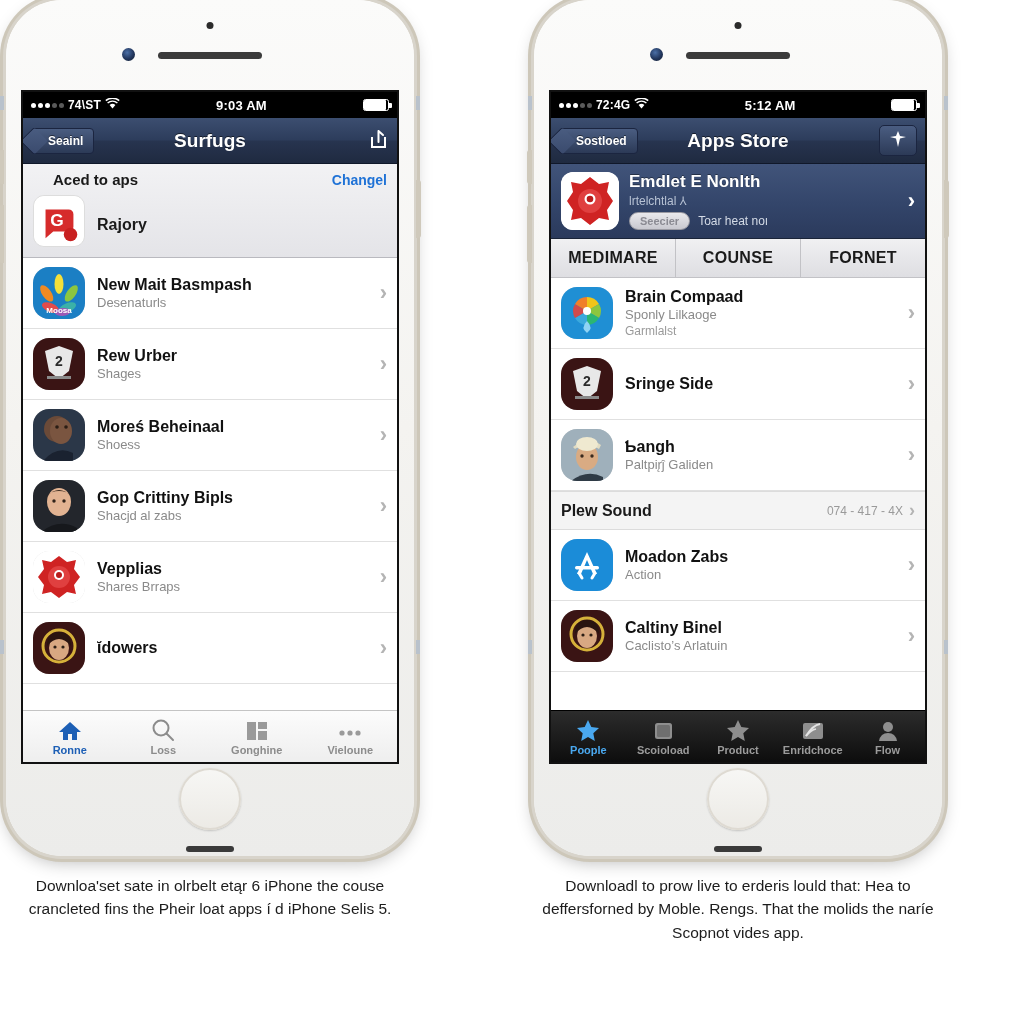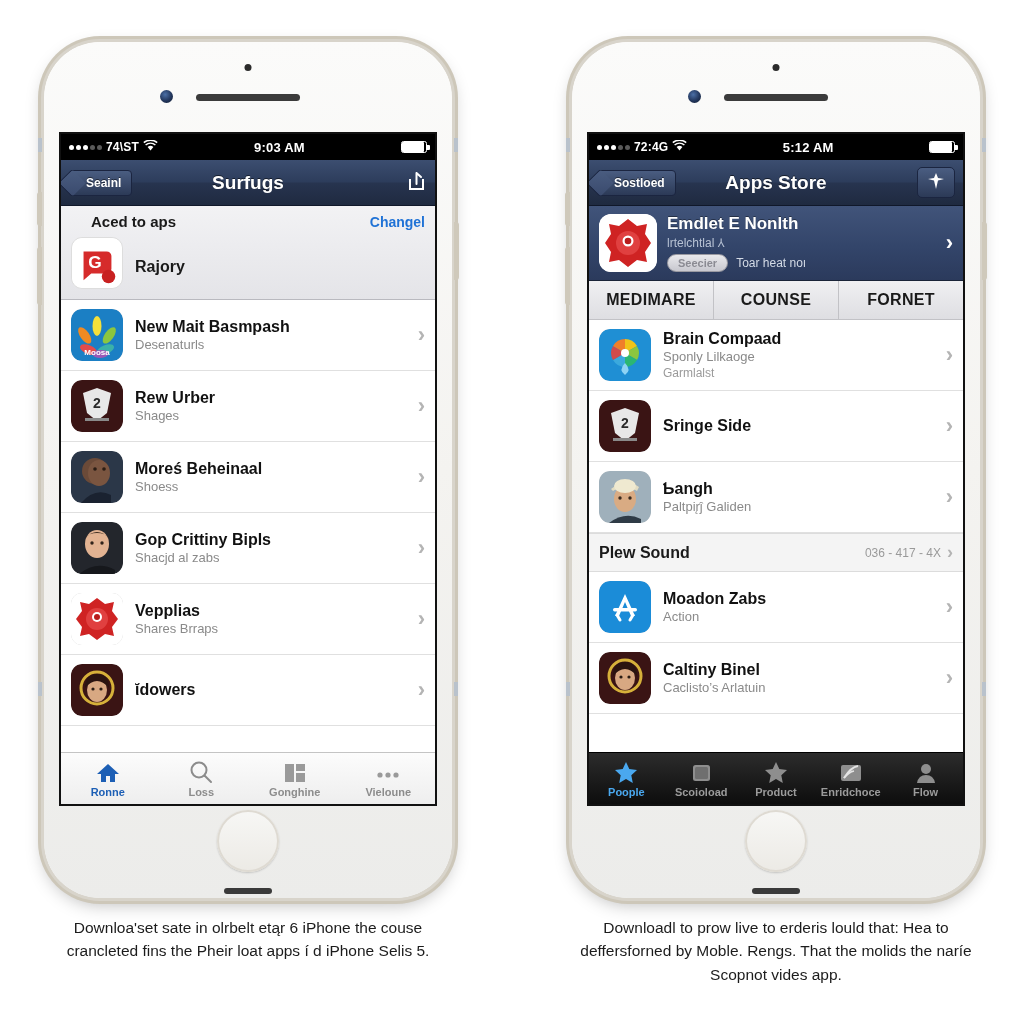--- a/index.html
+++ b/index.html
@@ -10,23 +10,21 @@
     background: #ffffff;
     font-family: "Liberation Sans", sans-serif;
     overflow: hidden;
   }
 
   .stage {
     position: relative;
     width: 1024px;
     height: 1024px;
     display: flex;
-    justify-content: center;
     gap: 108px;
-    padding-top: 42px;
   }
 
   .phone-col {
     display: flex;
     flex-direction: column;
     align-items: center;
     width: 420px;
   }
 
   
@@ -199,21 +197,21 @@
   
   .list { background:#fff; }
   .row {
     display:flex; align-items:center; gap:12px;
     padding:9px 10px;
     border-bottom:1px solid #e0e0e0;
     background:#fff;
     min-height:66px;
   }
   .row .ico {
-    width:52px; height:52px; border-radius:11px; flex:0 0 auto;
+    width:52px; height:52px; border-radius:16px; flex:0 0 auto;
     overflow:hidden; position:relative;
     background:#ddd;
   }
   .row .txt { flex:1; min-width:0; }
   .row .t1 { font-size:16px; font-weight:bold; color:#111; line-height:1.25; white-space:nowrap; overflow:hidden; }
   .row .t2 { font-size:13px; color:#8a8a8a; line-height:1.3; white-space:nowrap; overflow:hidden; }
   .row .t3 { font-size:12px; color:#9a9a9a; line-height:1.3; white-space:nowrap; overflow:hidden; }
   .chev { color:#b4b4b4; font-size:22px; font-weight:bold; flex:0 0 auto; }
 
   .section-row {
@@ -674,21 +672,21 @@
               <div class="txt">
                 <div class="t1">Ƅangh</div>
                 <div class="t2">Paltpir̨ĵ Galiden</div>
               </div>
               <div class="chev">›</div>
             </div>
 
             <div class="section-row">
               <span class="sl">Plew Sound</span>
               <span class="sr">
-                <span>036 - 417 -  4X</span>
+                <span>074 - 417 -  4X</span>
                 <span class="chev" style="font-size:18px">›</span>
               </span>
             </div>
 
             <div class="row">
               <div class="ico">
                 <svg class="art" viewBox="0 0 52 52">
                     <rect width="52" height="52" rx="11" fill="#1b8cd8"></rect>
                     <path d="M26 13 l10 22 h-4 l-6 -14 -6 14 h-4 z" fill="#fff"></path>
                     <rect x="14" y="27" width="24" height="3.4" rx="1.7" fill="#fff"></rect>

